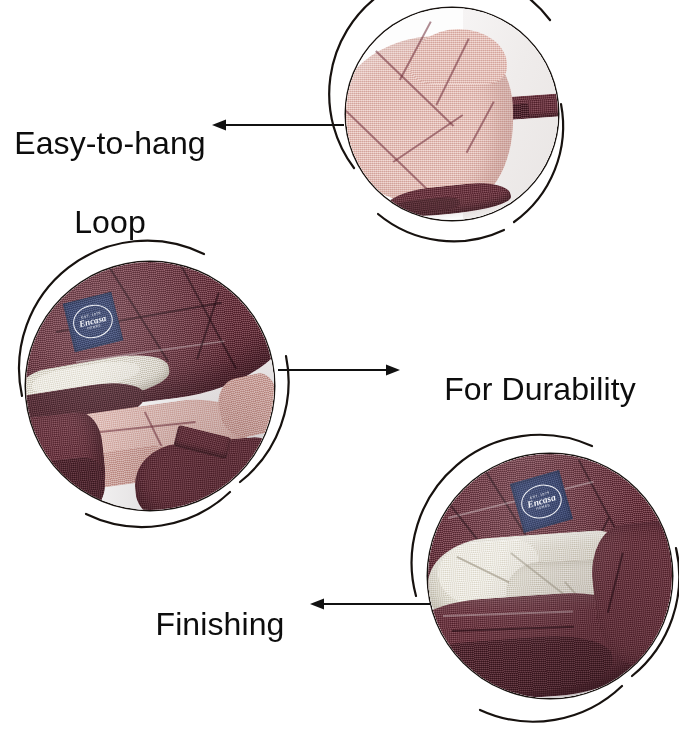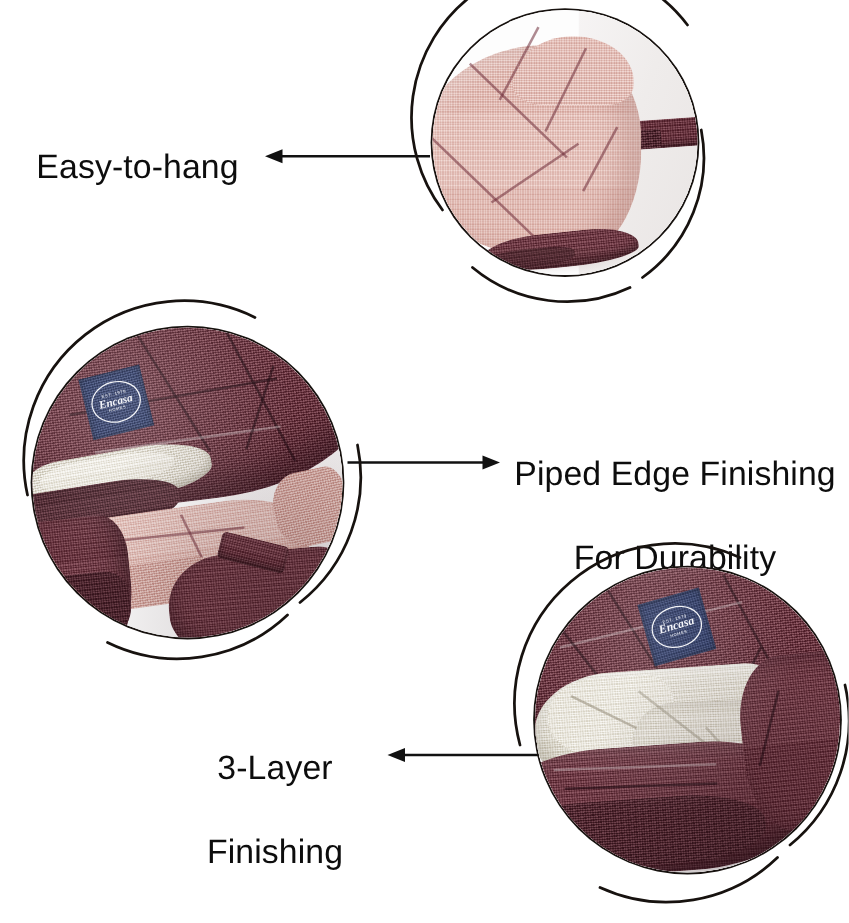--- a/index.html
+++ b/index.html
@@ -18,21 +18,21 @@
     height: 738px;
     background: #ffffff;
     overflow: hidden;
   }
 
   
   .callout {
     position: absolute;
     text-align: center;
     color: #0d0d0d;
-    font-size: 27px;
+    font-size: 32px;
     line-height: 1.24;
     font-weight: 400;
     letter-spacing: 0.1px;
     white-space: pre-line;
   }
 
   
   .arrow { position: absolute; }
   .arrow svg { display: block; overflow: visible; }
 
@@ -197,20 +197,21 @@
                     border-radius:40%;transform:rotate(-7deg);opacity:.8;"></div>
 
         <div class="shade" style="left:10%;top:90%;width:66%;height:10%;
              background:radial-gradient(ellipse at 50% 0%,rgba(90,60,60,.28),rgba(255,255,255,0) 70%);"></div>
       </div>
     </div>
   </div>
 
   <div class="callout" style="left:12px; top:84px; width:196px;">
     <div>Easy-to-hang</div>
+    <div>Loop</div>
   </div>
 
   <div class="arrow" style="left:212px; top:115px; width:132px; height:20px;">
     <svg width="132" height="20" viewBox="0 0 132 20">
       <line x1="12" y1="10" x2="132" y2="10" stroke="#111111" stroke-width="2"></line>
       <polygon points="0,10 14,4.4 14,15.6" fill="#111111"></polygon>
     </svg>
   </div>
 
   <div class="medallion" style="left:8px; top:248px; width:282px; height:286px;">
@@ -303,21 +304,20 @@
   </div>
 
   <div class="arrow" style="left:278px; top:360px; width:122px; height:20px;">
     <svg width="122" height="20" viewBox="0 0 122 20">
       <line x1="0" y1="10" x2="110" y2="10" stroke="#111111" stroke-width="2"></line>
       <polygon points="122,10 108,4.4 108,15.6" fill="#111111"></polygon>
     </svg>
   </div>
 
   <div class="callout" style="left:404px; top:330px; width:272px;">
-    <div>Piped Edge Finishing</div>
     <div>For Durability</div>
   </div>
 
   <div class="medallion" style="left:406px; top:438px; width:274px; height:296px;">
 
     <svg class="ring-svg" width="274" height="296" viewBox="0 0 274 296">
 
       <path d="M 186 8 A 128 128 0 0 0 10 158" fill="none" stroke="#17120f" stroke-width="2.2" stroke-linecap="round"></path>
 
       <path d="M 270 110 A 128 128 0 0 1 226 238" fill="none" stroke="#17120f" stroke-width="2.2" stroke-linecap="round"></path>
@@ -396,17 +396,16 @@
   </div>
 
   <div class="arrow" style="left:310px; top:594px; width:122px; height:20px;">
     <svg width="122" height="20" viewBox="0 0 122 20">
       <line x1="12" y1="10" x2="122" y2="10" stroke="#111111" stroke-width="2"></line>
       <polygon points="0,10 14,4.4 14,15.6" fill="#111111"></polygon>
     </svg>
   </div>
 
   <div class="callout" style="left:138px; top:565px; width:164px;">
-    <div>3-Layer</div>
     <div>Finishing</div>
   </div>
 
 </div>
 
 </body></html>

